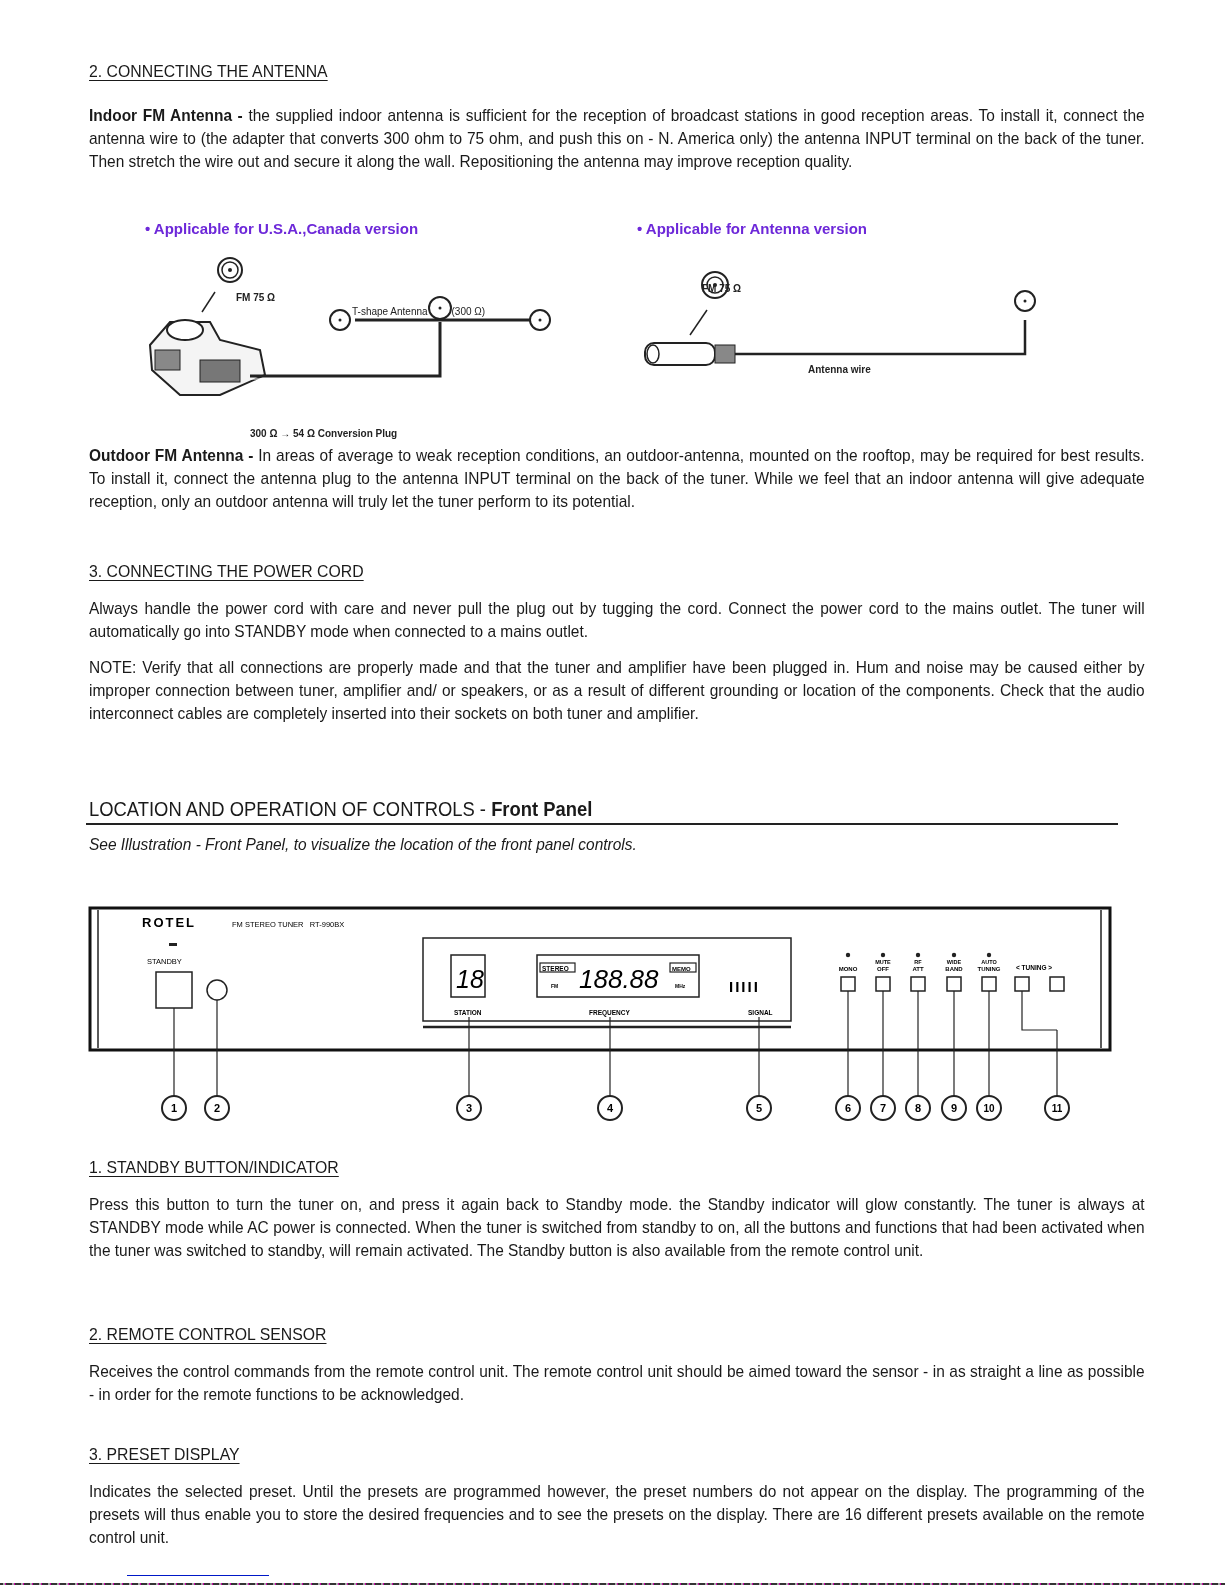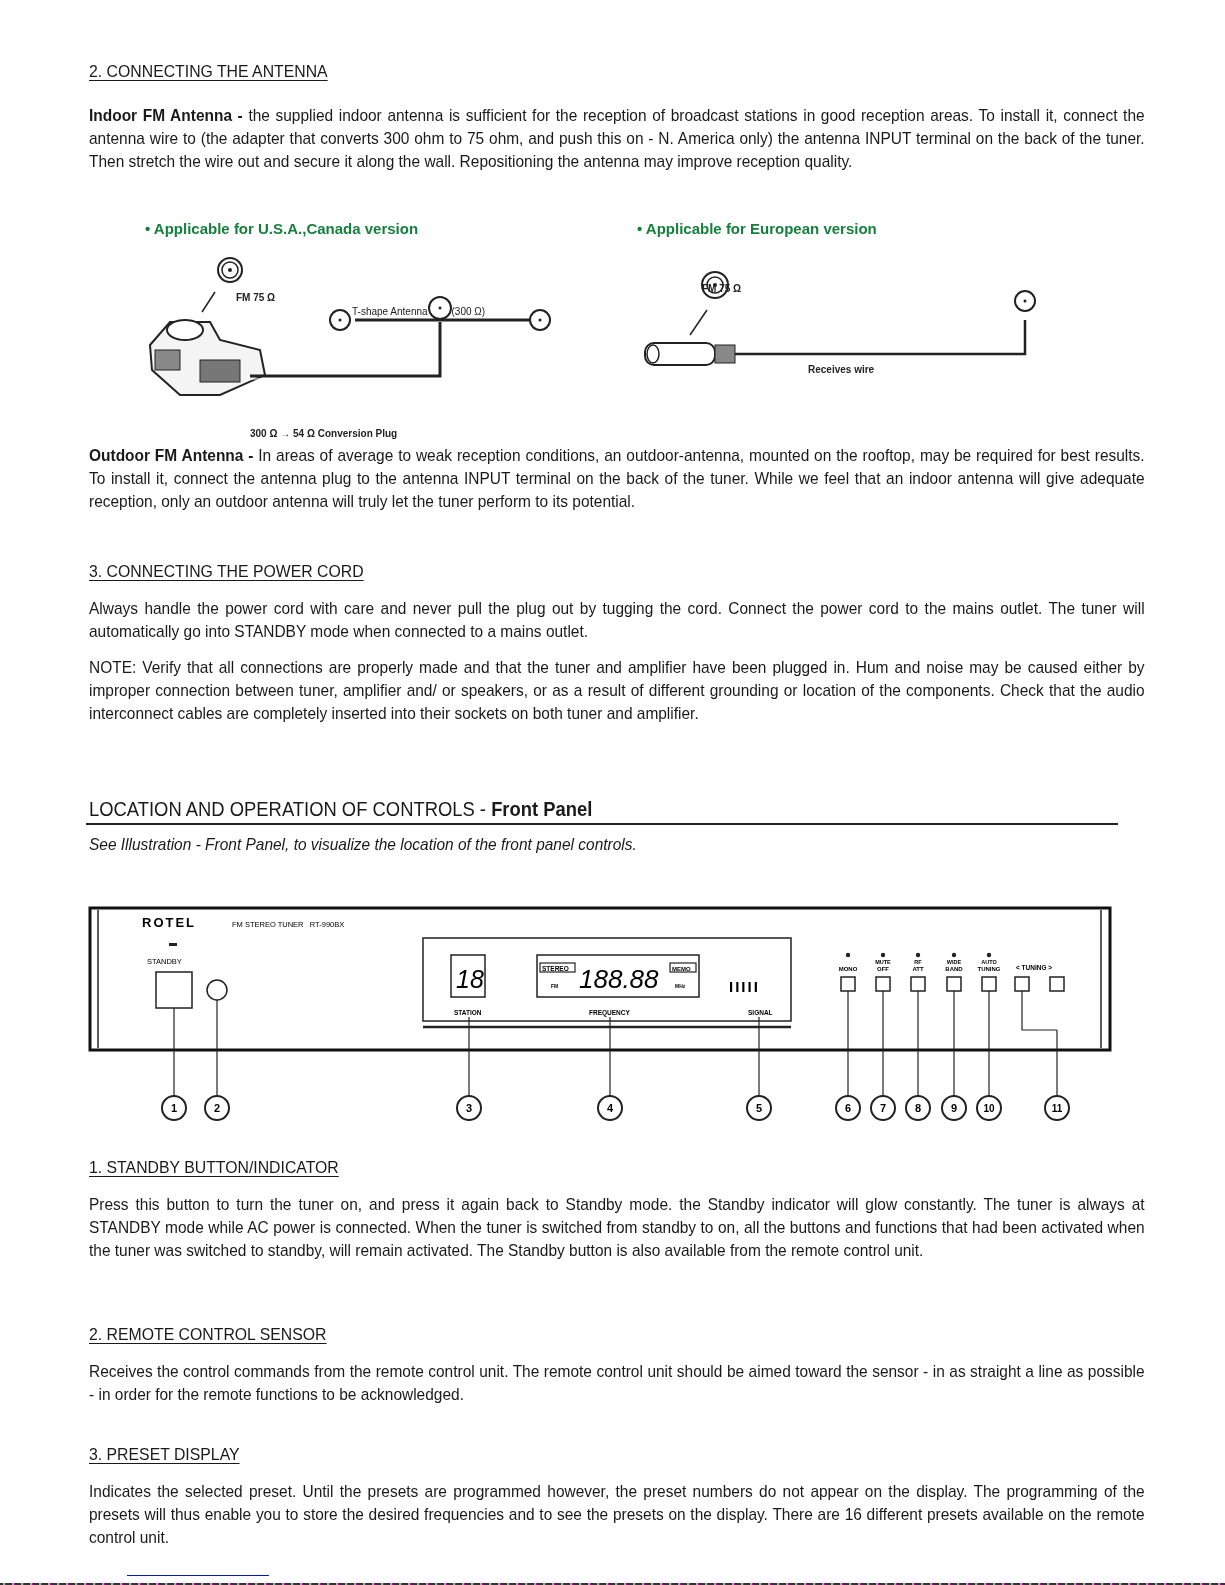--- a/index.html
+++ b/index.html
@@ -2,21 +2,21 @@
 <html><head>
 <meta charset="utf-8">
 <style>
   html, body { margin:0; padding:0; background:#ffffff; }
   body { width:1225px; height:1585px; position:relative; overflow:hidden; color:#1a1a1a;
          font-family:"Liberation Sans", sans-serif; }
   .page { position:absolute; left:0; top:0; width:1057px; height:1585px; }
   .sec-heading { position:absolute; left:89px; font-size:17px; text-decoration:underline; text-underline-offset:3px; letter-spacing:0; transform:scaleX(0.93); transform-origin:left; white-space:nowrap; }
   .para { position:absolute; left:89px; width:1160px; font-size:17px; line-height:23px; text-align:justify; transform:scaleX(0.91); transform-origin:left top; }
   .para b { font-weight:bold; }
-  .bullet-title { position:absolute; font-size:15px; font-weight:bold; white-space:nowrap; color:#15803d; }
+  .bullet-title { position:absolute; font-size:15px; font-weight:bold; white-space:nowrap; color:#6d28d9; }
   .diagram-label { position:absolute; font-size:10px; font-weight:bold; white-space:nowrap; color:#222;margin-top:28px; }
   .main-heading { position:absolute; left:89px; top:798px; font-size:20px; white-space:nowrap; transform:scaleX(0.92); transform-origin:left; }
   .main-heading .fp { font-weight:bold; }
   .main-rule { position:absolute; left:86px; top:823px; width:1032px; height:2px; background:#222; }
   .italic-note { position:absolute; left:89px; top:835px; font-size:17px; font-style:italic; white-space:nowrap; transform:scaleX(0.91); transform-origin:left; }
   svg text { font-family:"Liberation Sans", sans-serif; }
   .bottom-blue { position:absolute; left:127px; top:1575px; width:142px; height:1px; background:#0018c8; }
   .bottom-edge { position:absolute; left:0; top:1583px; width:1225px; height:2px; background:repeating-linear-gradient(90deg,#333 0 3px,#aaa 3px 5px,#c0a 5px 6px,#333 6px 9px); }
 </style>
 </head>
@@ -53,23 +53,23 @@
       <line x1="215" y1="70" x2="390" y2="70" stroke="#222" stroke-width="3"></line>
       <circle cx="200" cy="70" r="10" fill="#fff" stroke="#222" stroke-width="2"></circle>
       <circle cx="200" cy="70" r="1.5" fill="#222"></circle>
       <circle cx="400" cy="70" r="10" fill="#fff" stroke="#222" stroke-width="2"></circle>
       <circle cx="400" cy="70" r="1.5" fill="#222"></circle>
       <circle cx="300" cy="58" r="11" fill="#fff" stroke="#222" stroke-width="2"></circle>
       <circle cx="300" cy="58" r="1.5" fill="#222"></circle>
     </g>
   </svg>
 
-  <div class="bullet-title" style="left:637px; top:220px;">• Applicable for European version</div>
+  <div class="bullet-title" style="left:637px; top:220px;">• Applicable for Antenna version</div>
   <div class="diagram-label" style="left:702px; top:255px;">FM 75 Ω</div>
-  <div class="diagram-label" style="left:808px; top:336px;">Receives wire</div>
+  <div class="diagram-label" style="left:808px; top:336px;">Antenna wire</div>
   <svg style="position:absolute; left:635px; top:265px;" width="420" height="110">
     <g>
       <circle cx="80" cy="20" r="13" fill="none" stroke="#222" stroke-width="2"></circle>
       <circle cx="80" cy="20" r="8" fill="none" stroke="#222" stroke-width="1.5"></circle>
       <circle cx="80" cy="20" r="2" fill="#222"></circle>
     </g>
     <line x1="55" y1="70" x2="72" y2="45" stroke="#222" stroke-width="1.5"></line>
     <g>
       <rect x="10" y="78" width="70" height="22" rx="9" fill="#fff" stroke="#222" stroke-width="2"></rect>
       <rect x="80" y="80" width="20" height="18" fill="#888" stroke="#222"></rect>

